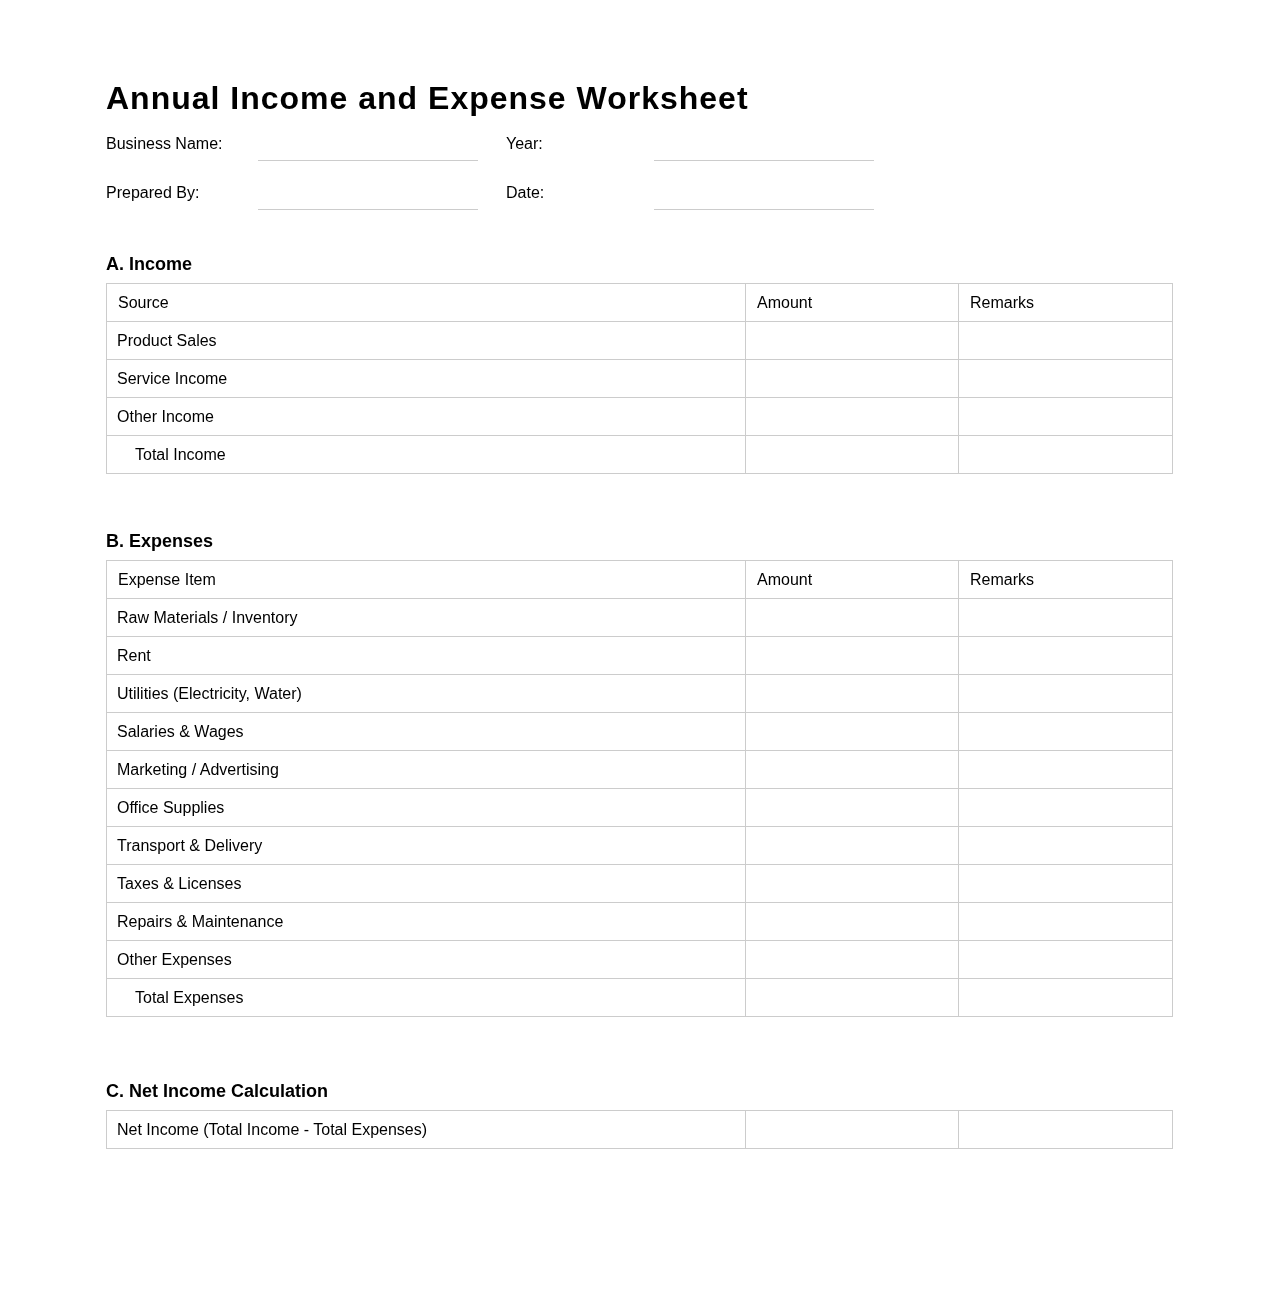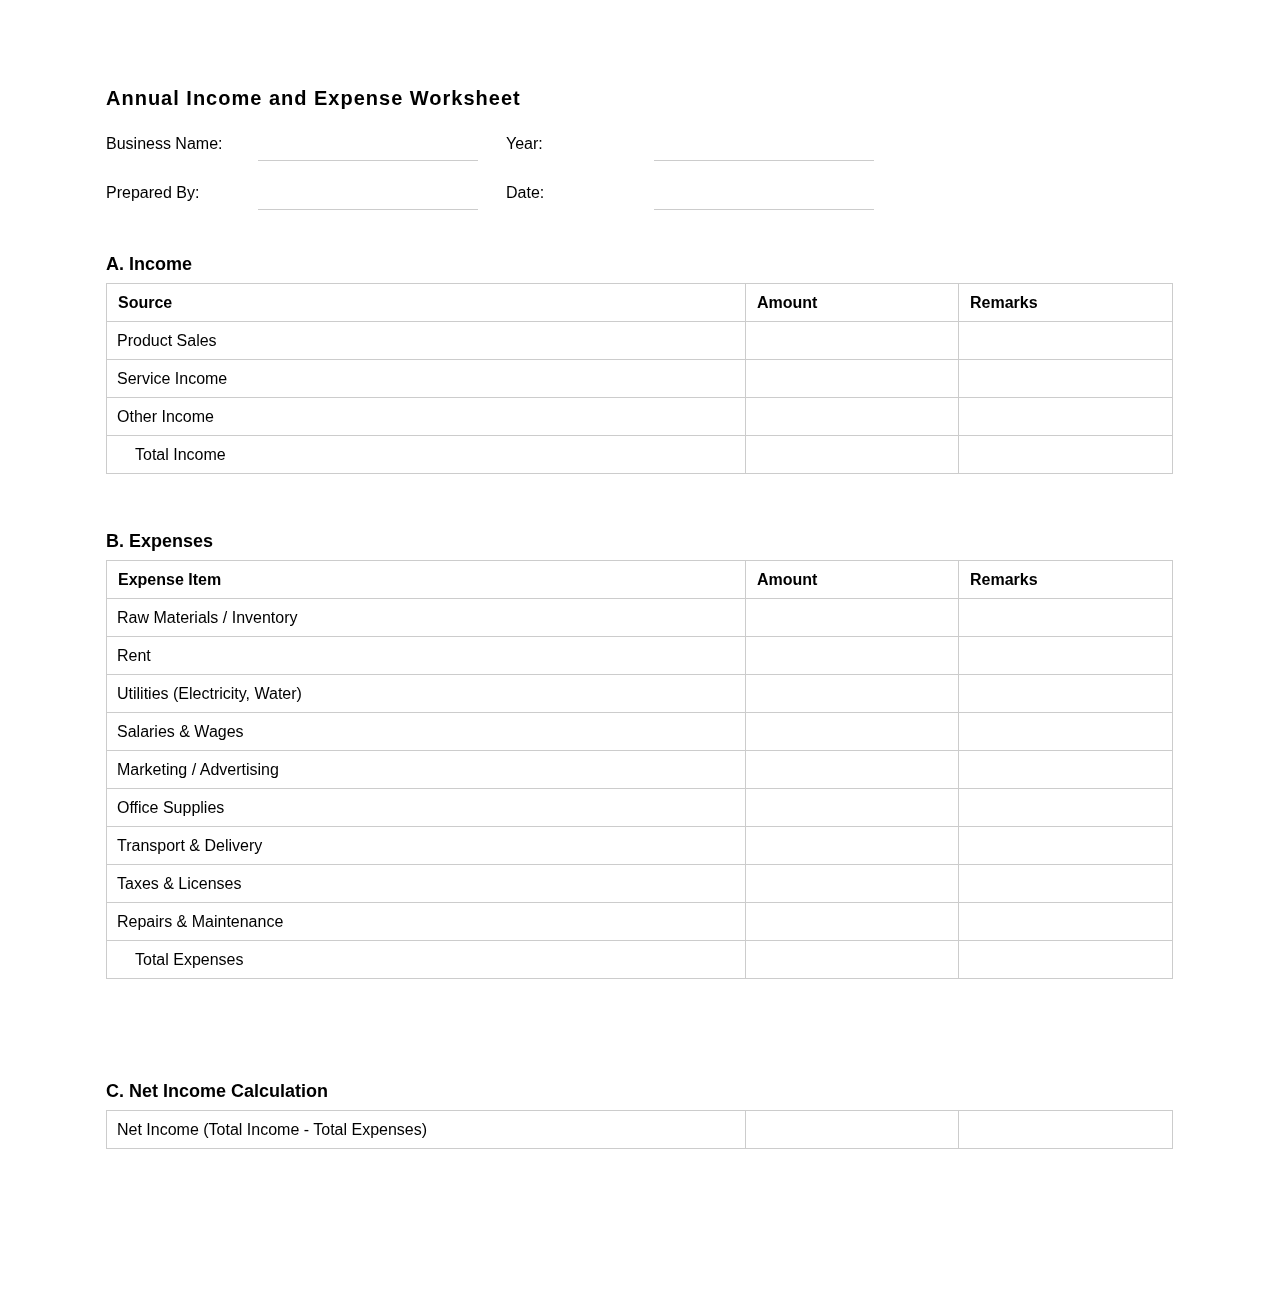--- a/index.html
+++ b/index.html
@@ -18,21 +18,21 @@
       position: absolute;
       left: 106px;
       top: 0;
       width: 1066px;
     }
     .title {
       position: absolute;
       top: 84px;
       left: 0;
       margin: 0;
-      font-size: 20px;
+      font-size: 32px;
       font-weight: bold;
       letter-spacing: 1px;
       line-height: 28px;
       white-space: nowrap;
     }
     .meta-row {
       position: absolute;
       left: 0;
       height: 30px;
       width: 800px;
@@ -83,21 +83,21 @@
     table.sheet td, table.sheet th {
       border: 1px solid #cccccc;
       height: 38px;
       padding: 0 10px;
       font-size: 16px;
       text-align: left;
       vertical-align: middle;
       box-sizing: border-box;
     }
     table.sheet th {
-      font-weight: bold;
+      font-weight: normal;
       padding-left: 11px;
     }
     table.sheet td.bold {
       font-weight: normal;
       padding-left: 28px;
       margin-left: 44px;
     }
     col.c1 { width: 639px; }
     col.c2 { width: 213px; }
     col.c3 { width: 214px; }
@@ -222,20 +222,25 @@
         <td>Taxes &amp; Licenses</td>
         <td></td>
         <td></td>
       </tr>
       <tr>
         <td>Repairs &amp; Maintenance</td>
         <td></td>
         <td></td>
       </tr>
       <tr>
+        <td>Other Expenses</td>
+        <td></td>
+        <td></td>
+      </tr>
+      <tr>
         <td class="bold">Total Expenses</td>
         <td></td>
         <td></td>
       </tr>
     </tbody>
   </table>
 
   <h2 class="section-title sec-c">C. Net Income Calculation</h2>
   <table class="sheet tbl-c">
     <colgroup>

